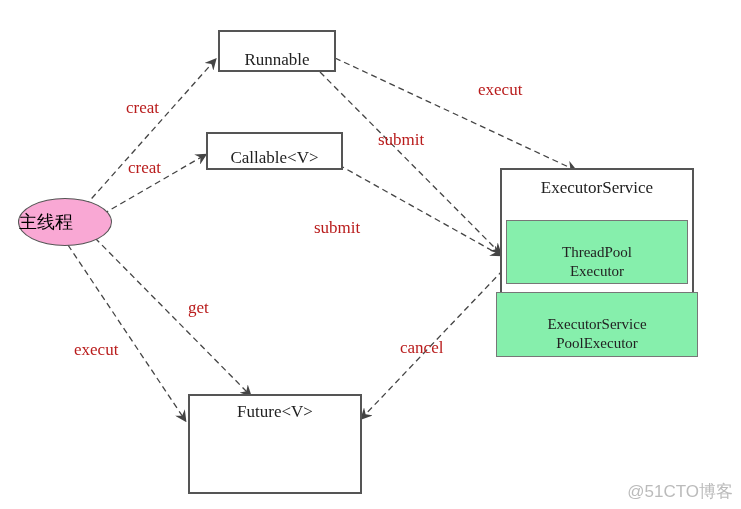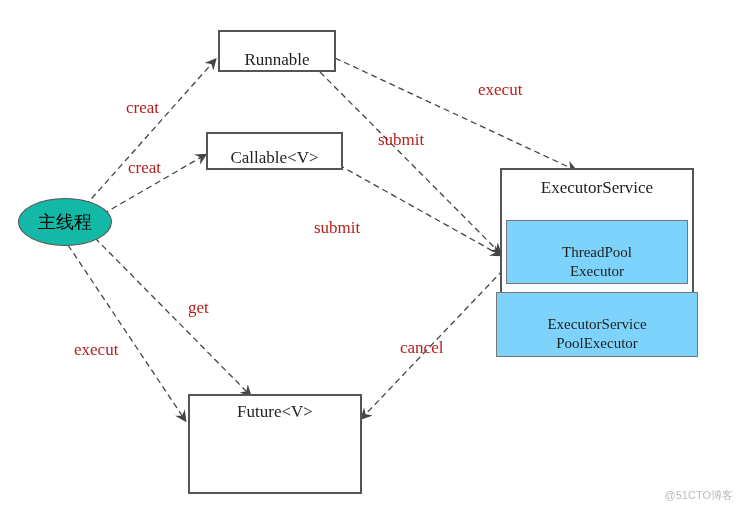--- a/index.html
+++ b/index.html
@@ -24,45 +24,44 @@
     justify-content: flex-end;
     font-size: 17px;
     color: #222;
   }
   .inner-box {
     border: 1.5px solid #777;
     padding: 3px 20px;
     margin: 2px 0;
     font-size: 15px;
     line-height: 1.25;
-    background: #7dd3fc;
+    background: #86efac;
   }
   .ellipse {
     position: absolute;
     border: 1.5px solid #555;
     border-radius: 50%;
-    background: #14b8a6;
+    background: #f9a8d4;
     display: flex;
     align-items: center;
-    justify-content: center;
     font-size: 18px;
   }
   .edge-label {
     position: absolute;
     font-size: 17px;
     color: #b91c1c;
     background: transparent;
     white-space: nowrap;
     text-align: right;
   }
   .watermark {
     position: absolute;
     right: 8px;
     bottom: 6px;
-    font-size: 11px;
+    font-size: 17px;
     color: #bbb;
     font-family: Arial, sans-serif;
   }
   svg.arrows {
     position: absolute;
     left: 0; top: 0;
     width: 741px;
     height: 509px;
     pointer-events: none;
   }

